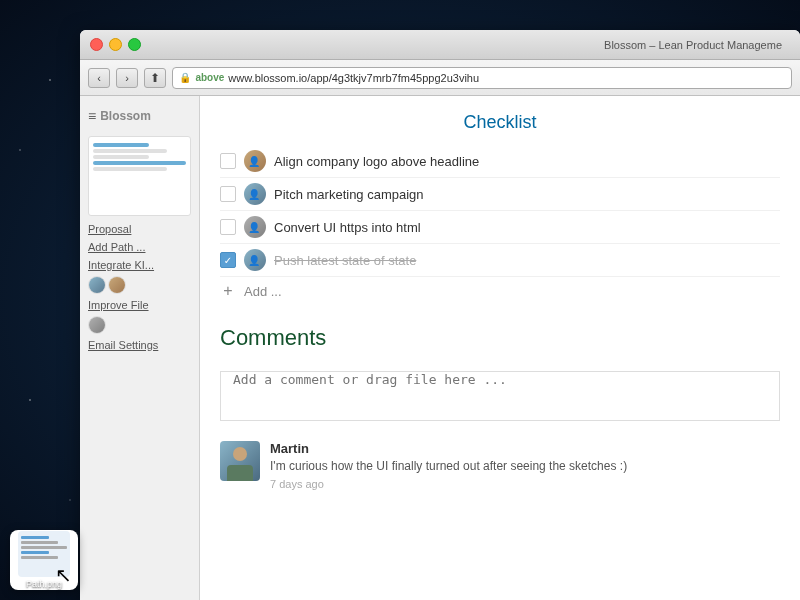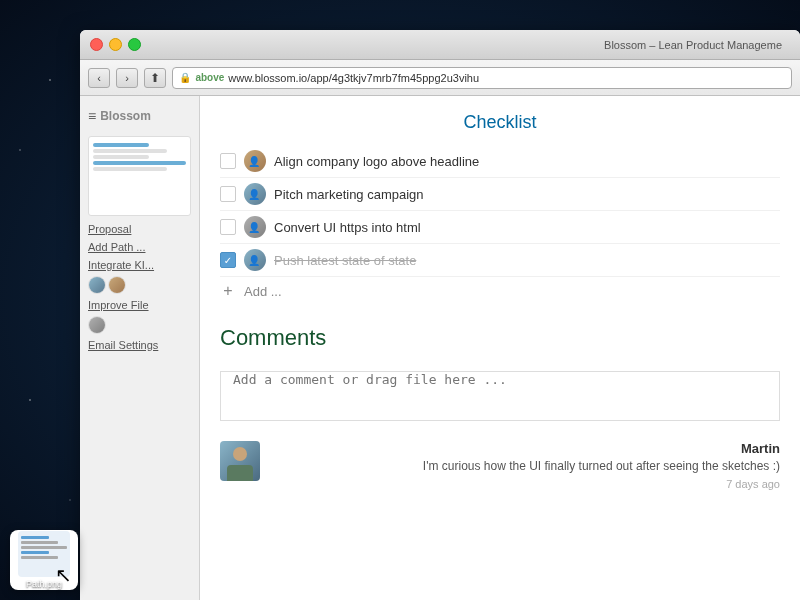--- a/index.html
+++ b/index.html
@@ -351,21 +351,20 @@
       color: #aaa;
       resize: none;
       outline: none;
       margin-bottom: 16px;
     }
 
     .comment-item {
       display: flex;
       gap: 10px;
       margin-bottom: 12px;
-      text-align: right;
     }
 
     .comment-avatar {
       width: 40px;
       height: 40px;
       border-radius: 4px;
       flex-shrink: 0;
       overflow: hidden;
       background: linear-gradient(135deg, #8ab4c8 0%, #4a6a80 100%);
       position: relative;

